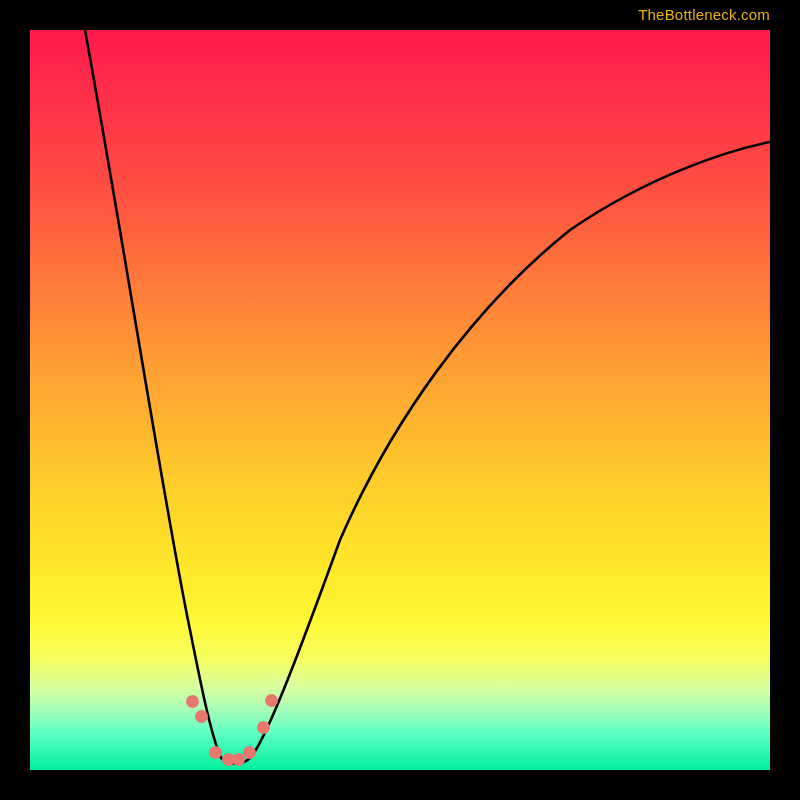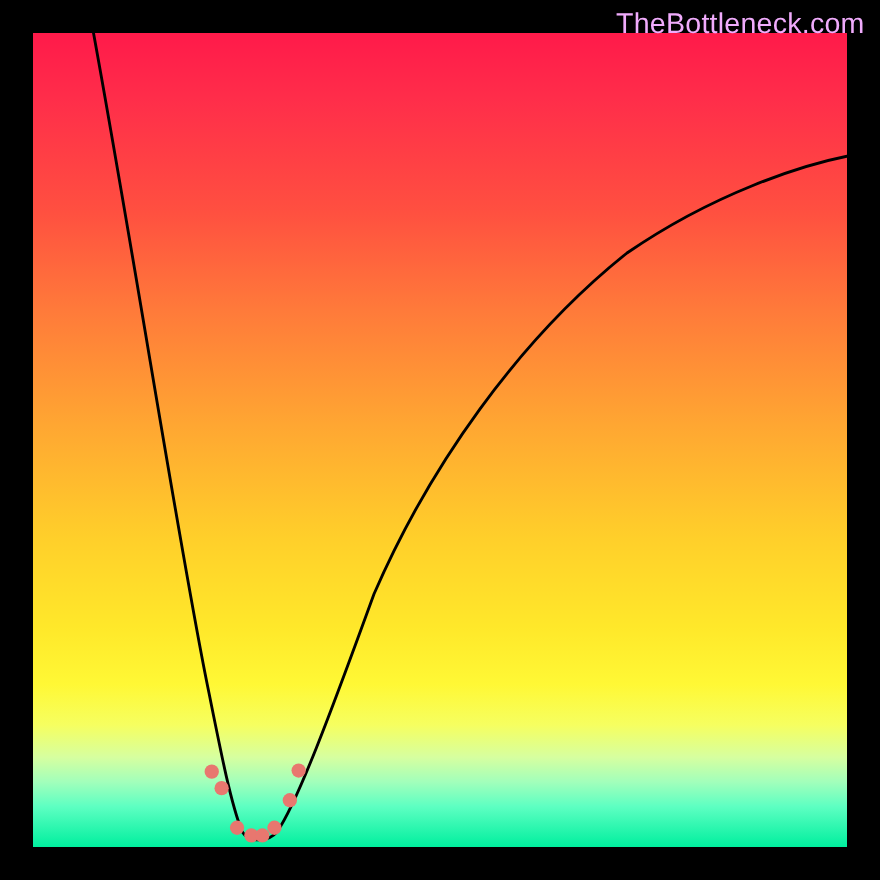--- a/index.html
+++ b/index.html
@@ -12,23 +12,23 @@
     font-family: Arial, Helvetica, sans-serif;
   }
   .outer {
     position: absolute;
     inset: 0;
     background: #000;
   }
   .watermark {
     position: absolute;
     top: 6px;
-    right: 14px;
-    color: #f0abfc;
-    font-size: 26px;
+    right: 30px;
+    color: #eab308;
+    font-size: 15px;
     font-weight: 500;
     letter-spacing: 0.2px;
     z-index: 10;
   }
   .plot {
     position: absolute;
     left: 30px;
     top: 30px;
     width: 740px;
     height: 740px;

